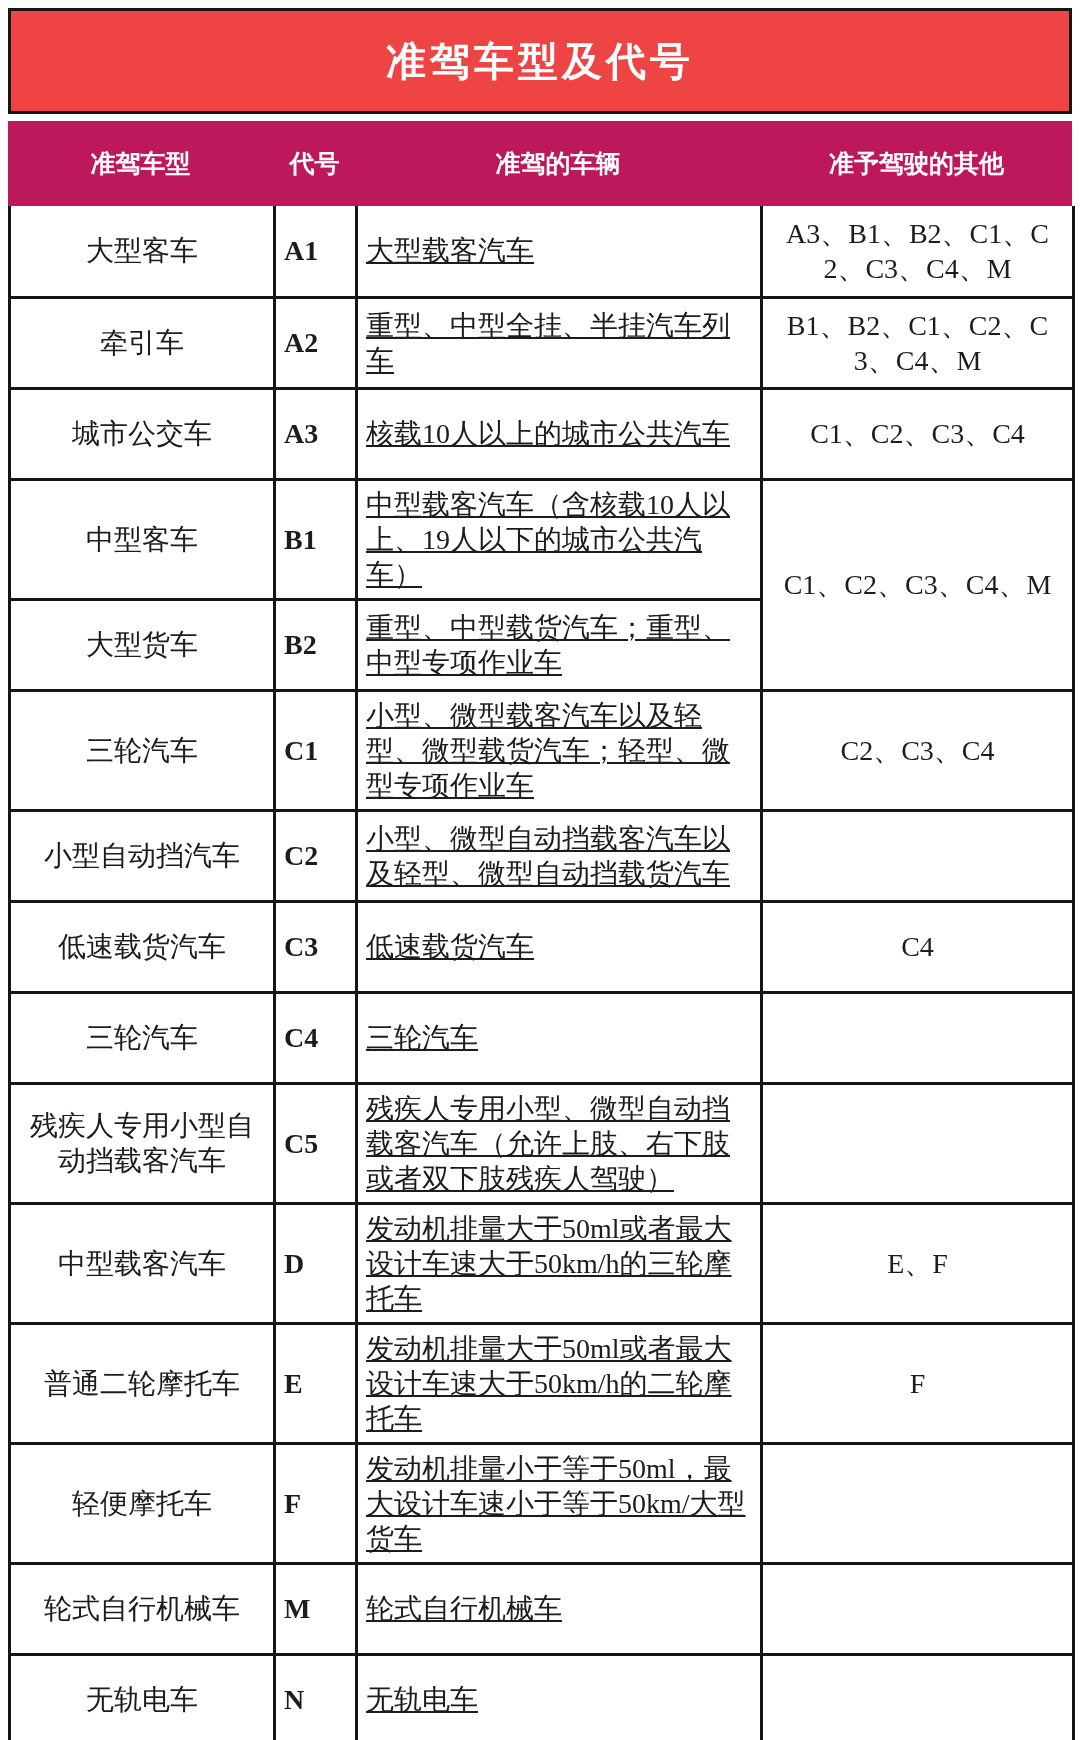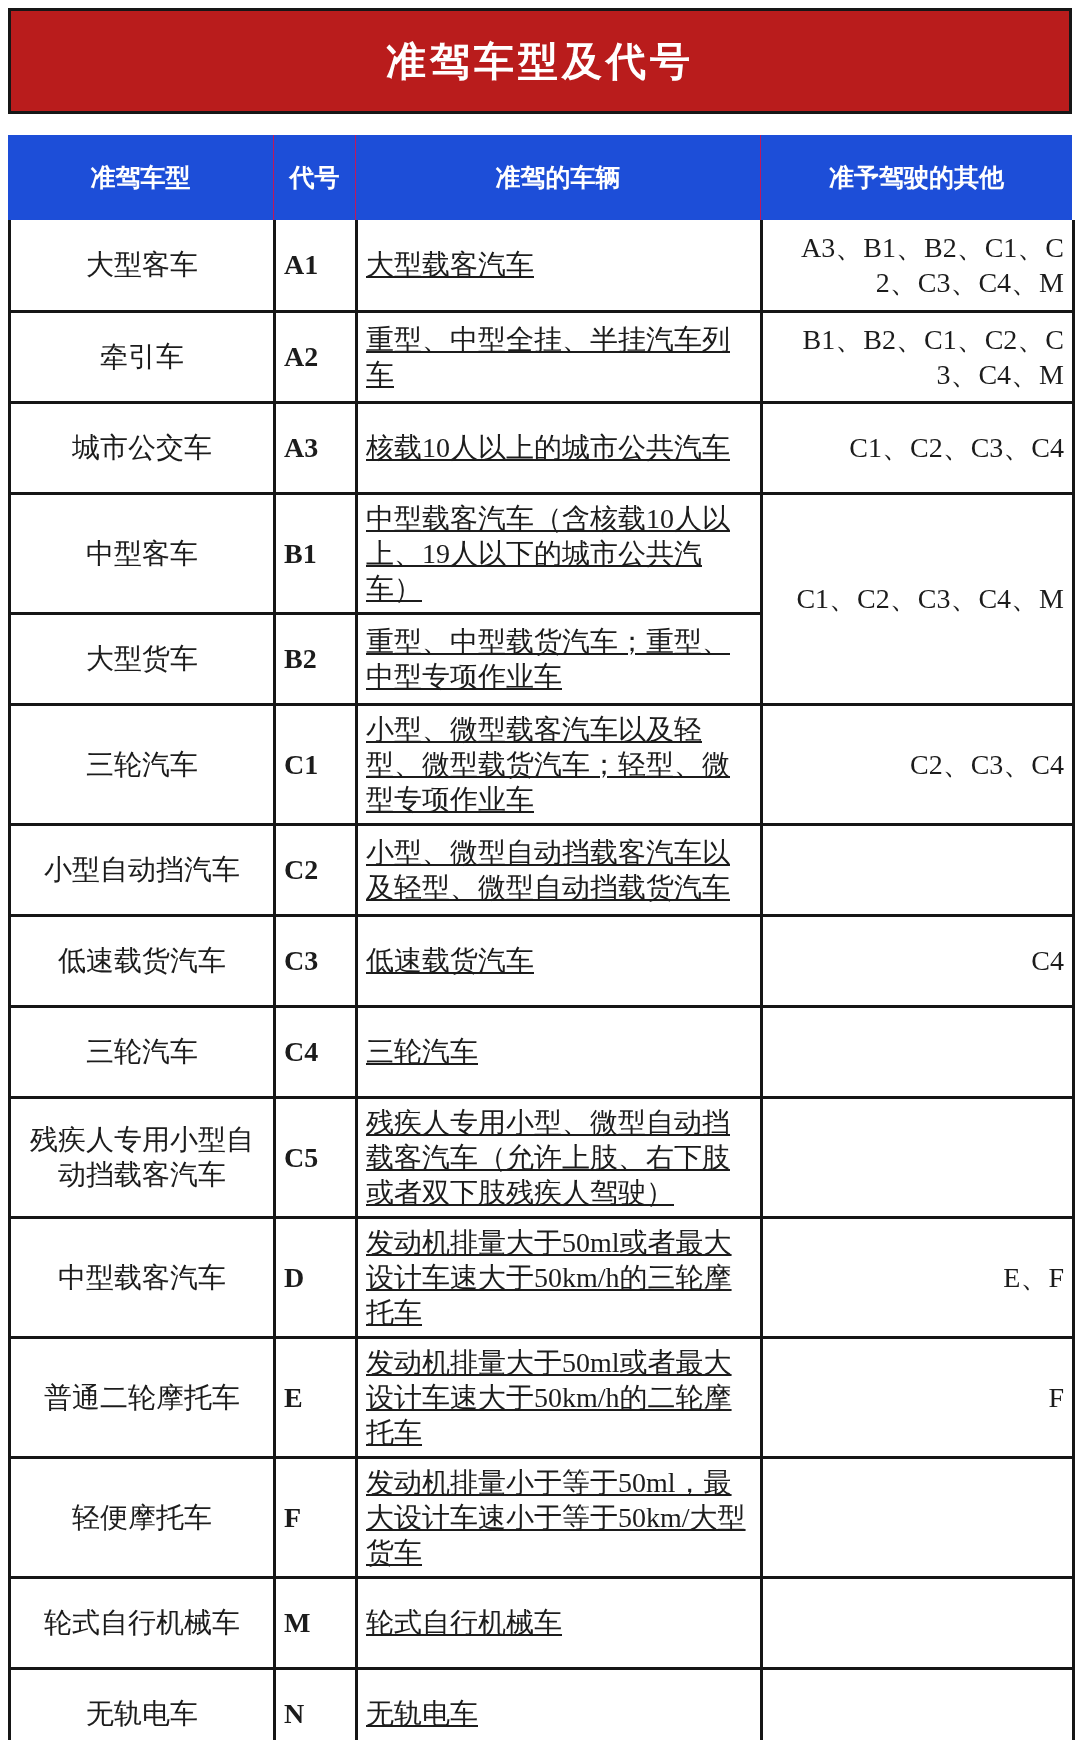--- a/index.html
+++ b/index.html
@@ -12,45 +12,45 @@
     width: 1064px;
     margin: 0 auto;
     padding: 8px 0 6px 0;
   }
 
   
   .title-bar {
     box-sizing: border-box;
     width: 1064px;
     height: 106px;
-    background: #b91c1c;
+    background: #ef4444;
     border: 3px solid #161616;
     display: flex;
     align-items: center;
     justify-content: center;
-    margin-bottom: 21px;
+    margin-bottom: 7px;
   }
   .title-bar h1 {
     margin: 0;
     font-family: "Liberation Sans", "DejaVu Sans", sans-serif;
     font-weight: 700;
     font-size: 40px;
     letter-spacing: 4px;
     color: #ffffff;
   }
 
   
   table { table-layout: fixed; width: 1064px; }
   .head-table {
     border-collapse: separate;
     border-spacing: 0;
   }
   .head-table th {
     height: 85px;
-    background: #1d4ed8;
+    background: #be185d;
     color: #ffffff;
     font-weight: 700;
     font-size: 25px;
     text-align: center;
     vertical-align: middle;
     padding: 0;
   }
   .head-table th + th { border-left: 1px solid #be185d; }
 
   
@@ -65,21 +65,21 @@
     line-height: 1.25;
     vertical-align: middle;
     padding: 6px 8px;
     word-break: break-all;
   }
   .data-table tr { height: 91px; }
   .data-table tr:first-child td { border-top: 0; }
   .c-type  { text-align: center; padding-left: 10px; }
   .c-code  { text-align: left; font-size: 30px; padding-left: 2px; padding-right: 2px; font-weight: bold; }
   .c-veh   { text-align: left; padding-left: 10px; text-decoration: underline; }
-  .c-other { text-align: right; padding-left: 8px; }
+  .c-other { text-align: center; padding-left: 8px; }
 </style>
 </head>
 <body>
 
 <div class="page">
 
   <div class="title-bar">
     <h1>准驾车型及代号</h1>
   </div>
 

